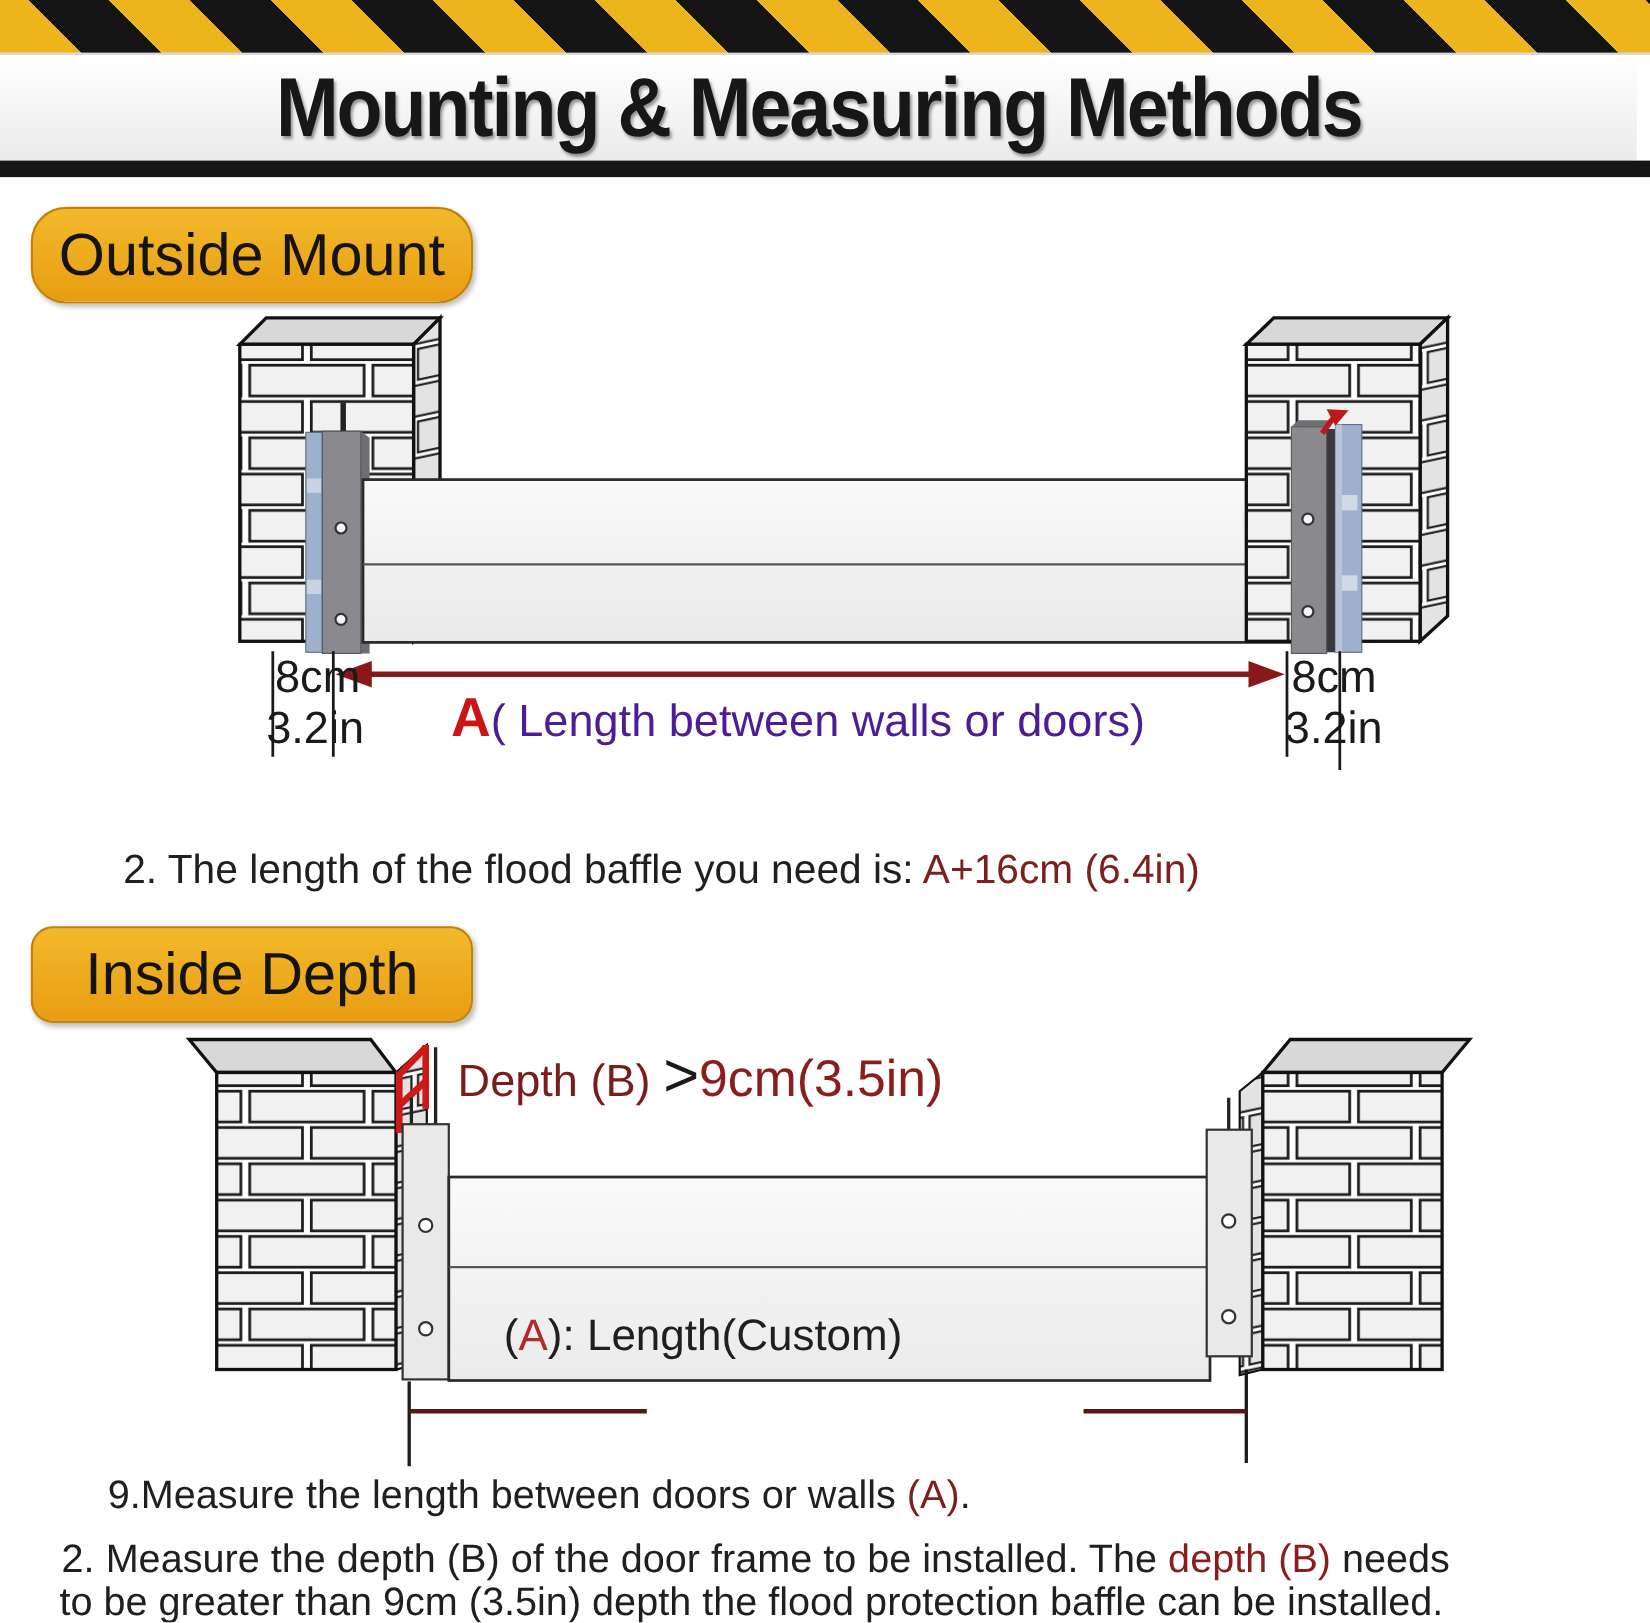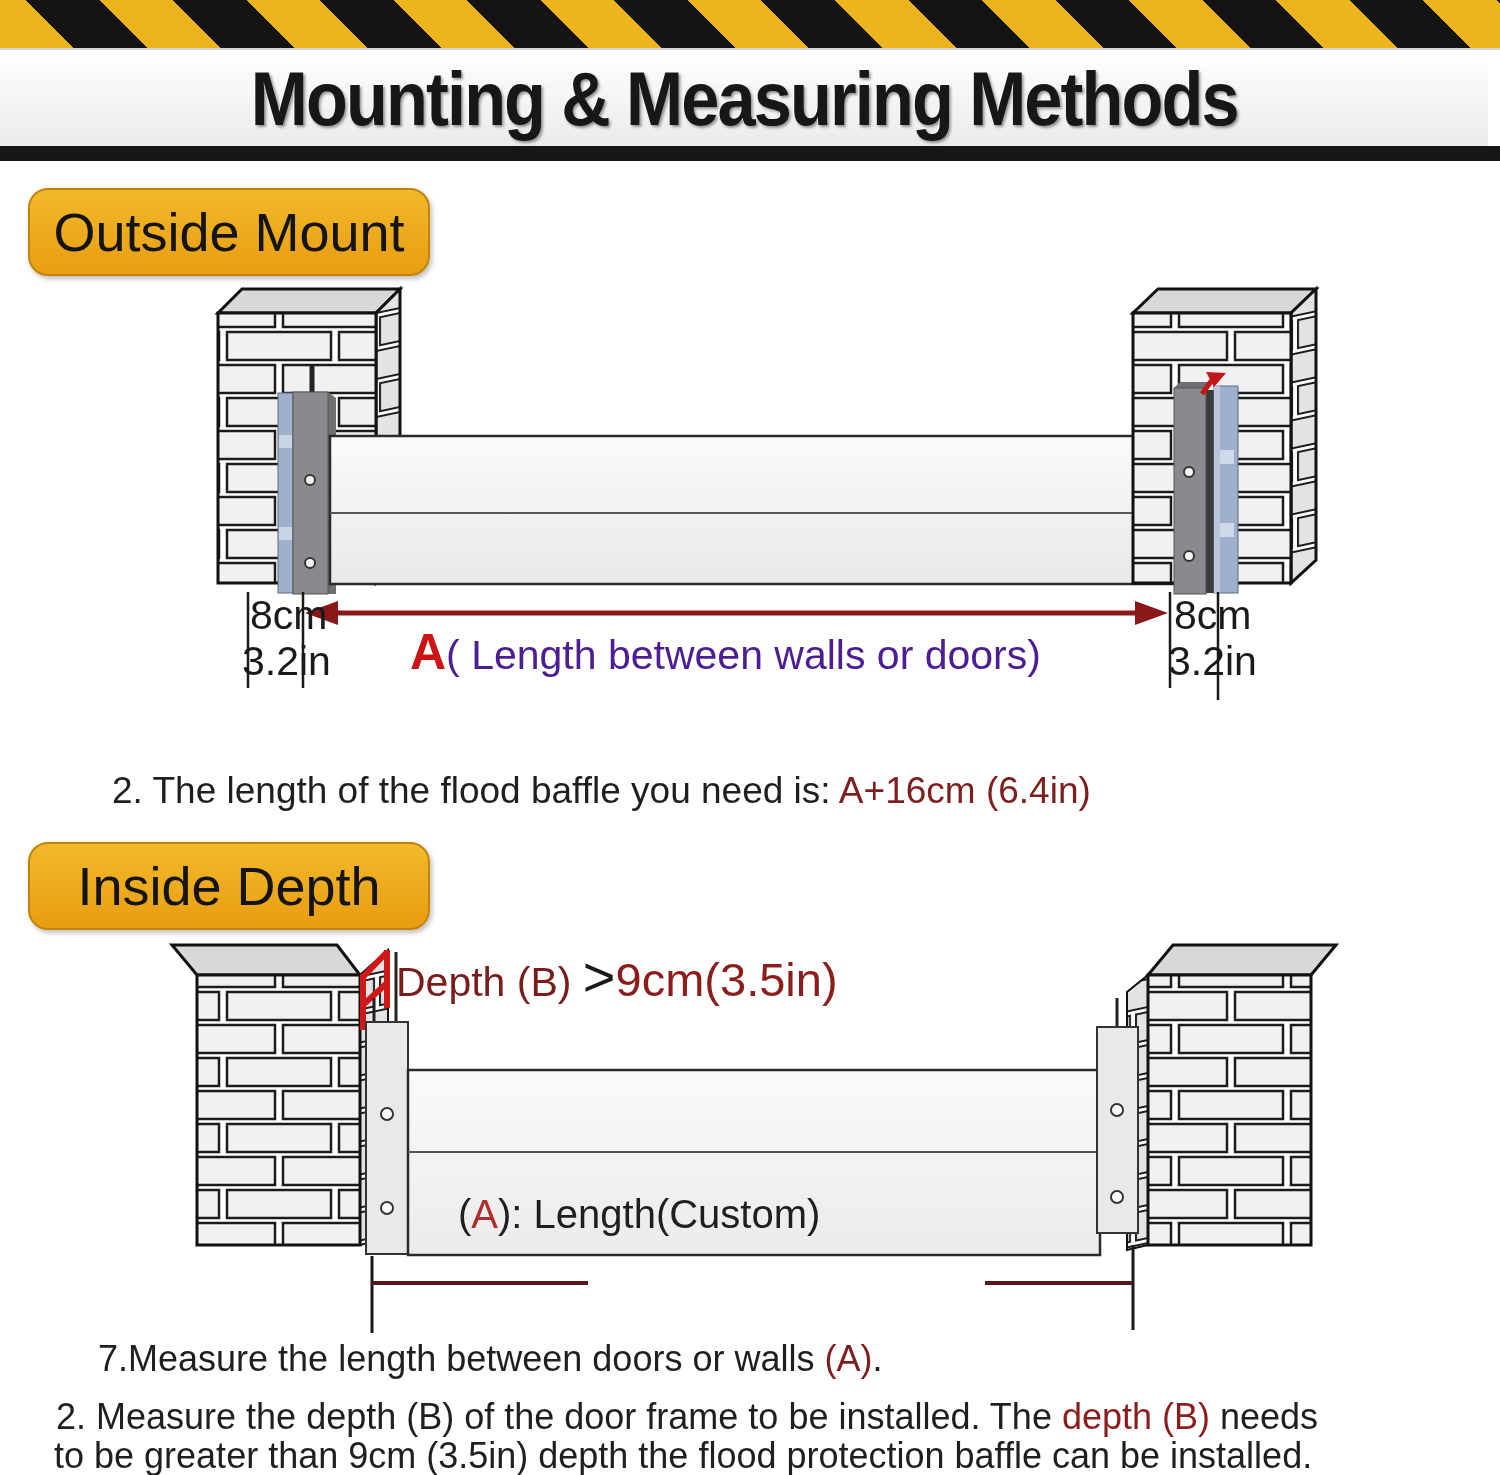--- a/index.html
+++ b/index.html
@@ -25,33 +25,33 @@
   }
   .black-bar{position:absolute;left:0;top:146px;width:1500px;height:15px;background:#161616;}
   
   .section-label{
     position:absolute;left:28px;width:398px;height:84px;border-radius:20px;
     background:linear-gradient(#f3b92b,#e89d12);
     border:2px solid #c3830a;box-shadow:2px 3px 5px rgba(0,0,0,.25);
     display:flex;align-items:center;justify-content:center;
     font-size:54px;color:#141414;
   }
-  .label-outside{top:188px;}
+  .label-outside{top:188px;border-radius:32px;}
   .label-inside{top:842px;}
   
   .diagram{position:absolute;left:0;}
   
   .dim{position:absolute;color:#1a1a1a;font-size:41px;white-space:nowrap;}
   .span-note{position:absolute;left:410px;top:623px;white-space:nowrap;}
   .span-a{font-size:50px;font-weight:bold;color:#cc1414;}
   .span-txt{font-size:41px;color:#4c1d95;}
   .steps-line{position:absolute;font-size:37px;color:#1f1f1f;white-space:nowrap;}
   .hl{color:#7e1f1f;}
   .hl2{color:#8c1d1d;}
-  .depth-note{position:absolute;left:396px;top:944px;white-space:nowrap;text-align:right;}
+  .depth-note{position:absolute;left:416px;top:944px;white-space:nowrap;text-align:right;}
   .depth-lbl{font-size:41px;color:#7a1c1c;}
   .depth-gt{font-size:56px;color:#1a1a1a;font-weight:300;}
   .depth-val{font-size:47px;color:#8c1d1d;}
   .length-label{position:absolute;left:458px;top:1192px;font-size:40px;color:#1f1f1f;white-space:nowrap;}
   .length-a{color:#ae2c2c;}
   .in-steps{font-size:36px;}
 </style>
 </head>
 <body>
 
@@ -190,21 +190,21 @@
 
   <div class="depth-note">
     <span class="depth-lbl">Depth (B) </span><span class="depth-gt">&gt;</span><span class="depth-val">9cm(3.5in)</span>
   </div>
 
   <div class="length-label">
     <span>(</span><span class="length-a">A</span><span>): Length(Custom)</span>
   </div>
 
   <div class="steps-line in-steps" style="left:98px;top:1338px">
-    <span>7.Measure the length between doors or walls </span><span class="hl">(A)</span><span>.</span>
+    <span>9.Measure the length between doors or walls </span><span class="hl">(A)</span><span>.</span>
   </div>
   <div class="steps-line in-steps" style="left:56px;top:1396px">
     <span>2. Measure the depth (B) of the door frame to be installed. The </span><span class="hl2">depth (B)</span><span> needs</span>
   </div>
   <div class="steps-line in-steps" style="left:54px;top:1435px">
     <span>to be greater than 9cm (3.5in) depth the flood protection baffle can be installed.</span>
   </div>
 
 </div>
 

